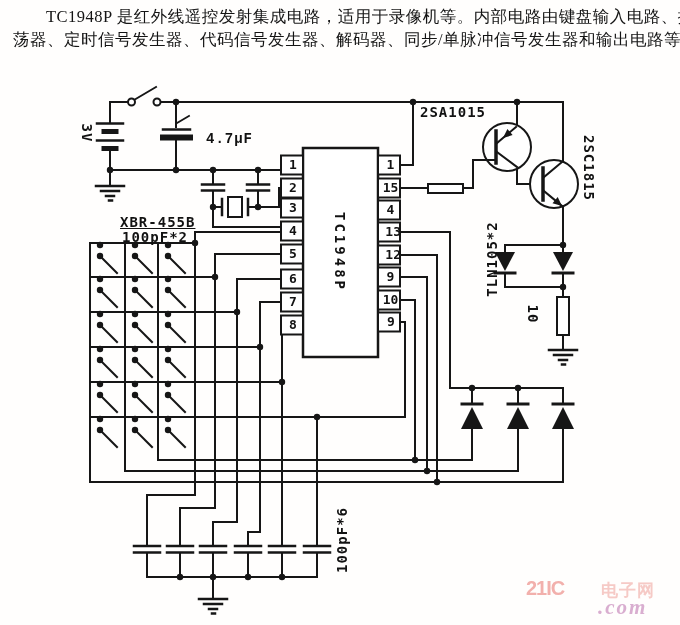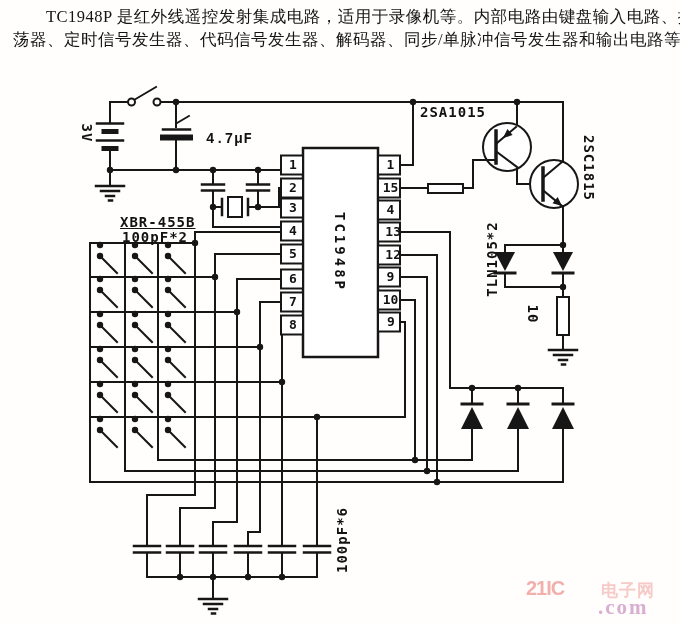--- a/index.html
+++ b/index.html
@@ -16,21 +16,21 @@
   .rot90{transform:rotate(90deg);}
   .rotm90{transform:rotate(-90deg);}
   .pin{position:absolute;font-family:"DejaVu Sans Mono","Liberation Mono",monospace;
        font-weight:bold;font-size:13px;color:#121212;width:18px;text-align:center;}
   #wm{position:absolute;left:524px;top:575px;width:152px;height:46px;}
   #wm-brand{position:absolute;left:2px;top:2px;font-family:"Liberation Sans",sans-serif;
             font-weight:bold;font-size:20px;letter-spacing:-1px;}
   #wm-site{position:absolute;left:77px;top:4px;font-family:Liberation Sans, sans-serif;
            font-weight:bold;font-size:17px;letter-spacing:1px;}
   #wm-suffix{position:absolute;left:74px;top:20px;font-family:"Liberation Serif",serif;
-             font-weight:bold;font-size:21px;letter-spacing:2px;}
+             font-style:italic;font-weight:bold;font-size:21px;letter-spacing:2px;}
 </style>
 </head>
 <body>
 
 <div id="page">
 
   <div class="titleline" id="t1">TC1948P 是红外线遥控发射集成电路，适用于录像机等。内部电路由键盘输入电路、振</div>
   <div class="titleline" id="t2">荡器、定时信号发生器、代码信号发生器、解码器、同步/单脉冲信号发生器和输出电路等组成。</div>
 
   <svg id="cir" width="680" height="625" viewBox="0 0 680 625" stroke="#161616" stroke-width="2" fill="none" stroke-linecap="square">

